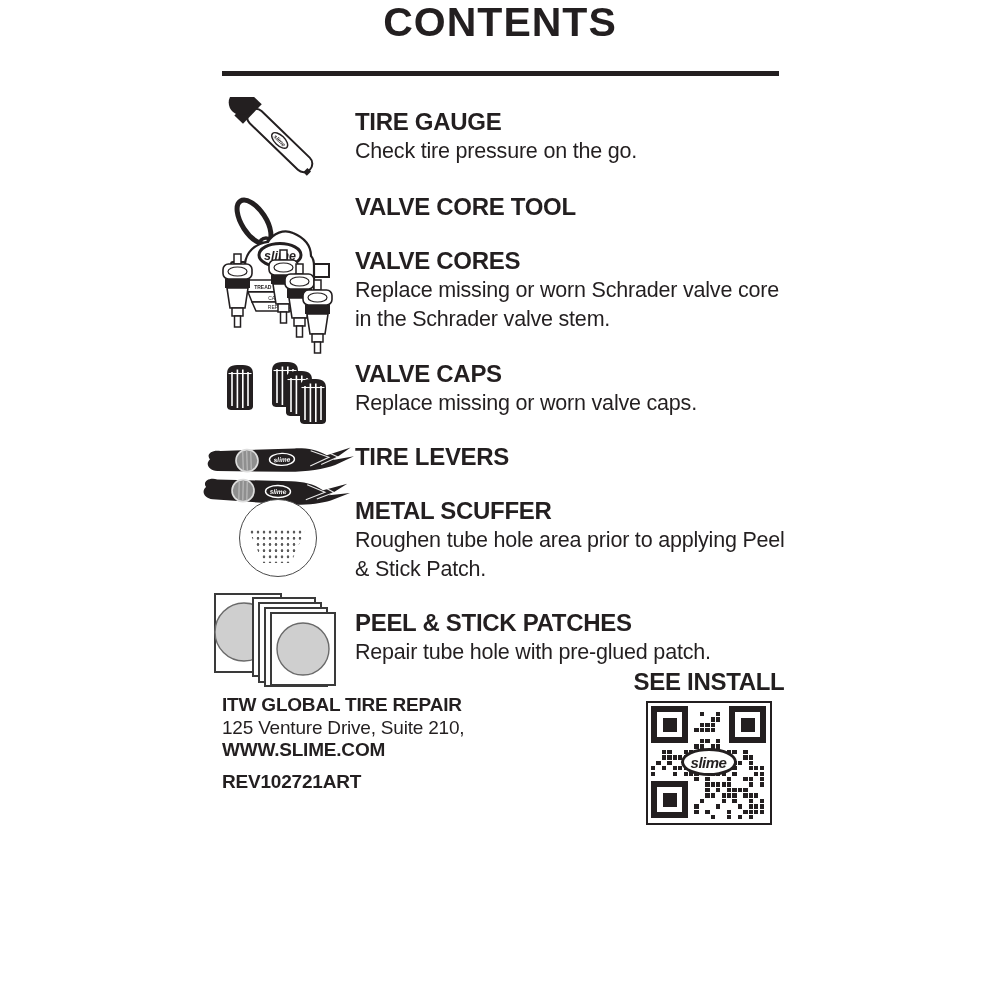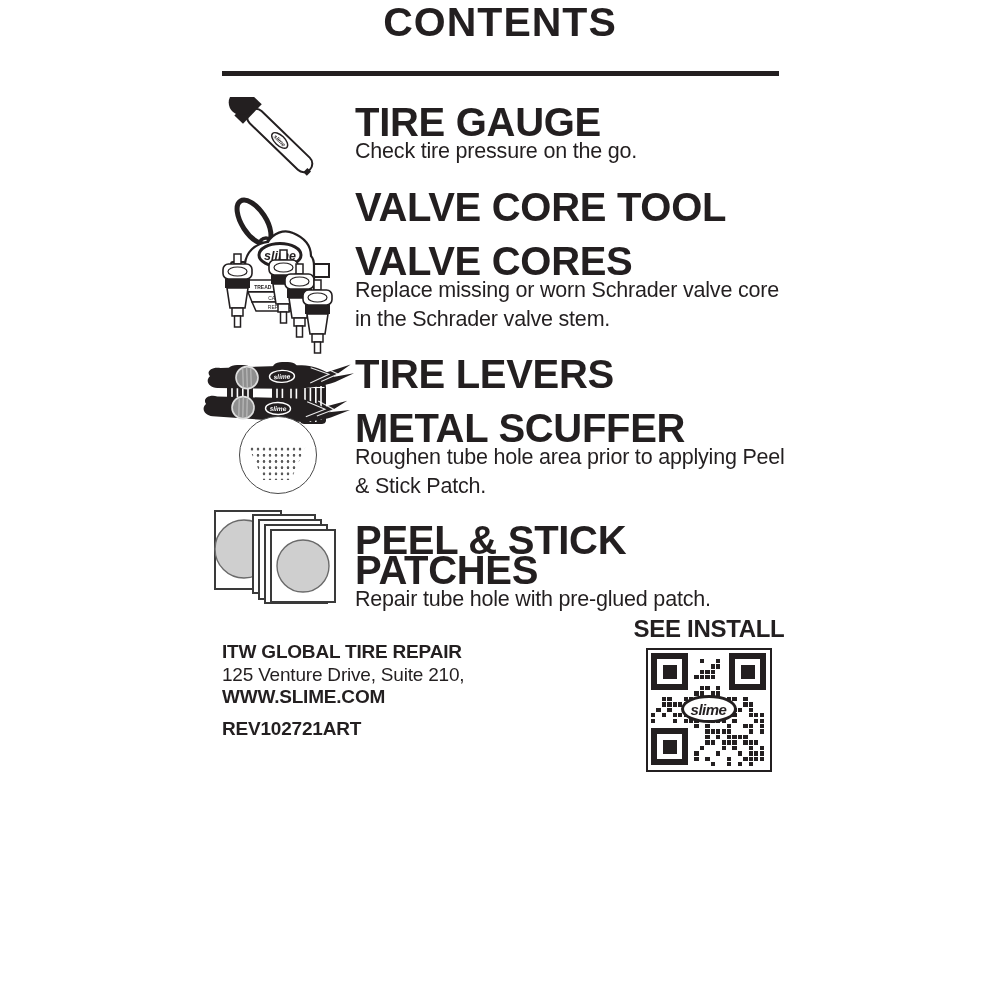--- a/index.html
+++ b/index.html
@@ -27,21 +27,21 @@
     margin: 13px auto 0 auto;
   }
 
   .content { margin: 31px 0 0 200px; width: 600px; }
 
   .row { position: relative; padding-left: 155px; }
   .icon-cell {
     position: absolute; left: 0; top: 0; width: 155px;
     display: flex; justify-content: center;
   }
-  .item-title { font-size: 40px; font-weight: bold; line-height: 30px; letter-spacing: -0.3px; }
+  .item-title { font-size: 24px; font-weight: bold; line-height: 30px; letter-spacing: -0.3px; }
   .item-desc  { font-size: 21.5px; line-height: 29px; letter-spacing: -0.2px; }
 
   .row-1 { margin-bottom: 26px; } .row-1 .icon-cell { top: -10px; }
   .row-2 { margin-bottom: 24px; } .row-2 .icon-cell { top: 0px; }
   .row-3 { margin-bottom: 25px; } .row-3 .icon-cell { top: 1px; }
   .row-4 { margin-bottom: 24px; } .row-4 .icon-cell { top: 2px; }
   .row-5 { margin-bottom: 24px; } .row-5 .icon-cell { top: 2px; }
   .row-6 { margin-bottom: 24px; } .row-6 .icon-cell { top: 3px; }
   .row-7 { margin-bottom: 0; }    .row-7 .icon-cell { top: -18px; }
 
@@ -181,20 +181,22 @@
               <path d="M8,8 V42 M13.4,5.5 V44 M18.8,5.5 V44 M24,8 V42" stroke="#fff" stroke-width="1.6" fill="none"></path>
               <path d="M4.5,9.5 H27.5" stroke="#fff" stroke-width="1.1"></path>
             </g>
           </defs>
           <use href="#vcap" x="2" y="3"></use>
           <use href="#vcap" x="47" y="0"></use>
           <use href="#vcap" x="61" y="9"></use>
           <use href="#vcap" x="75" y="17"></use>
         </svg>
       </div>
+      <div class="item-title">VALVE CAPS</div>
+      <div class="item-desc">Replace missing or worn valve caps.</div>
     </div>
 
     <div class="row row-5">
       <div class="icon-cell">
         <svg width="154" height="68" viewBox="0 0 154 68">
           <defs>
             <g id="lever">
               <path d="M16,3 C7,1 1,6 5,11 C0,15 3,22 12,23 L80,26 C100,27 118,25 130,21 L149,13 L128,16 L146,4 L122,11 C112,5 102,3 90,3 Z" fill="#231f20"></path>
               <path d="M106,6 L124,13 L105,21 M117,5 L133,13 L116,20" stroke="#fff" stroke-width="1.1" fill="none" opacity="0.9"></path>
               <circle cx="42" cy="13.5" r="11" fill="#8f8f8f" stroke="#dedede" stroke-width="1.6"></circle>

